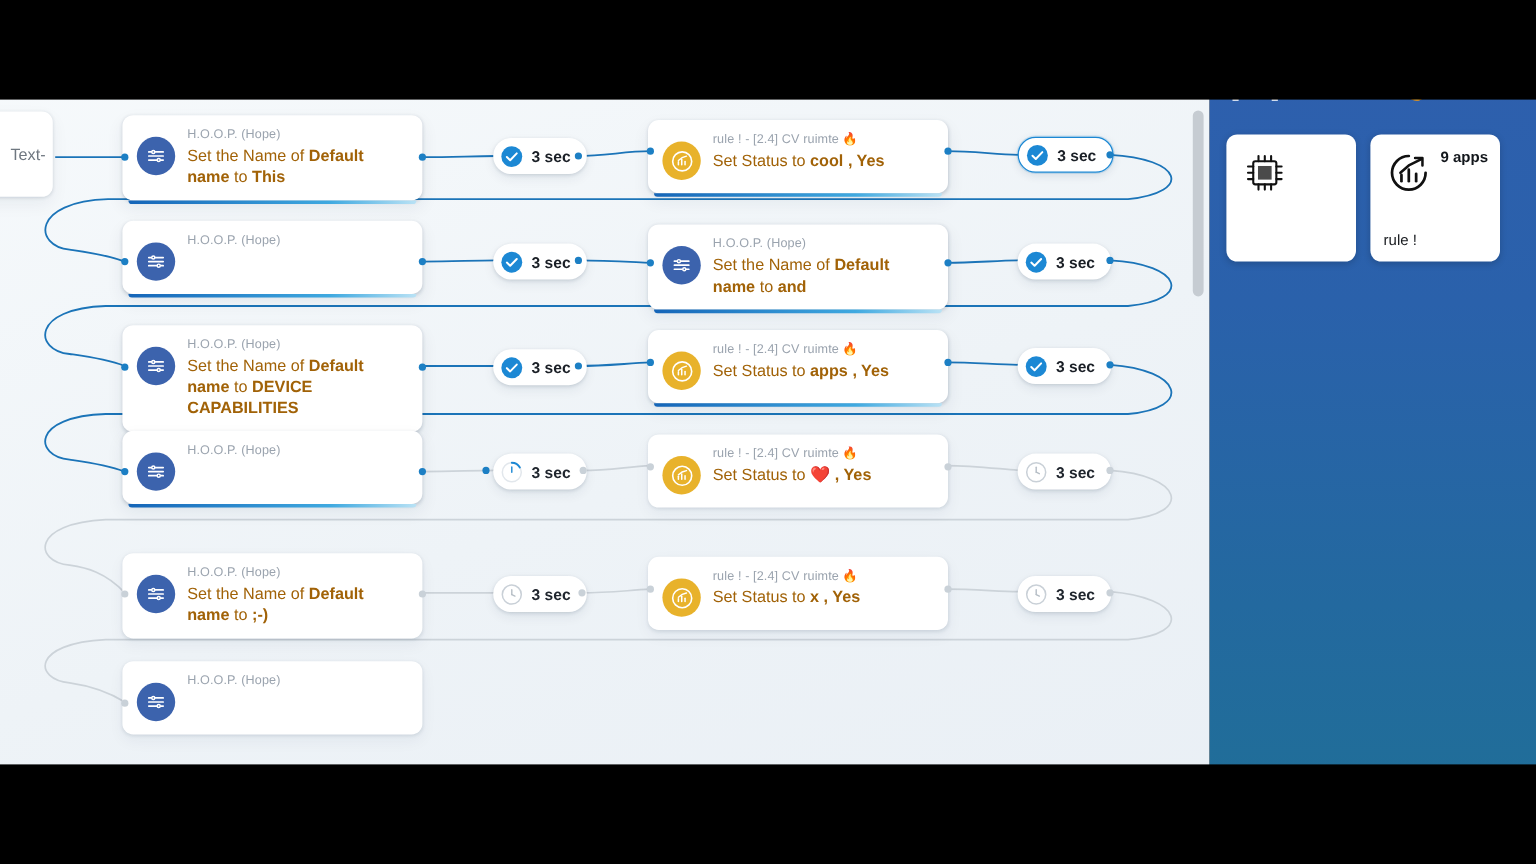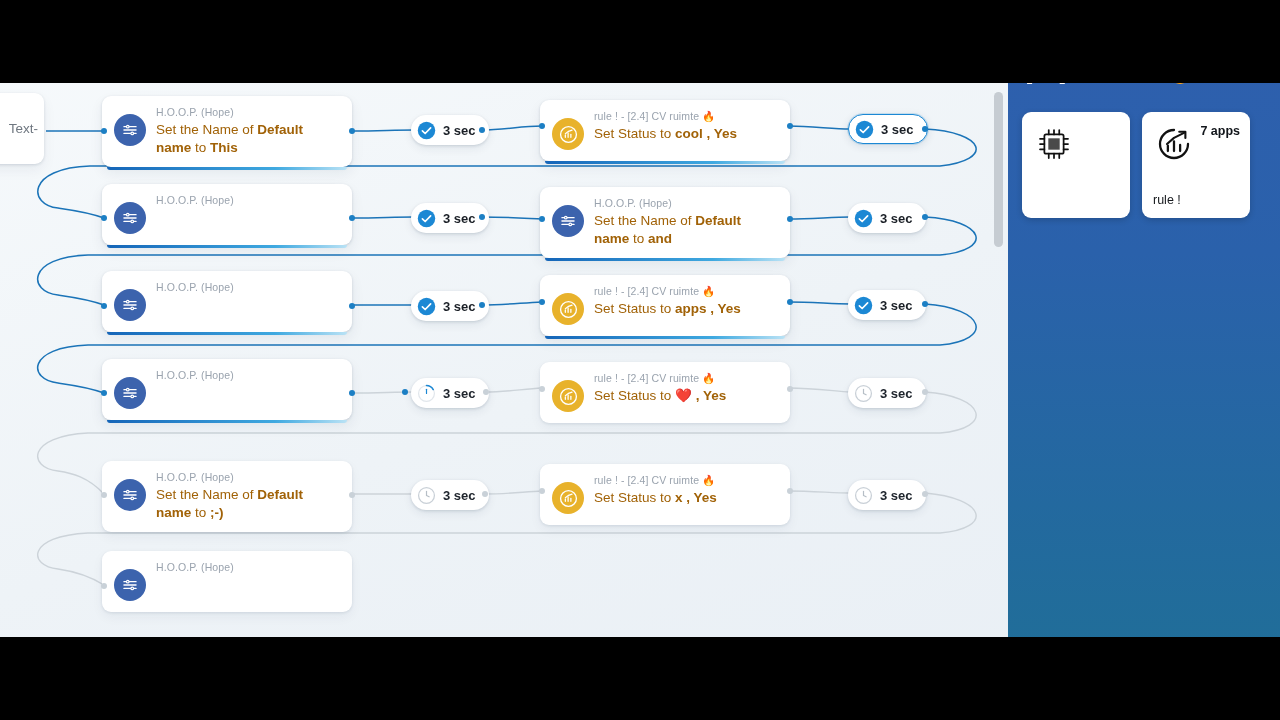--- a/index.html
+++ b/index.html
@@ -346,20 +346,23 @@
                 <line x1="4" y1="16.5" x2="20" y2="16.5"></line>
               </g>
               <g fill="#3c63ad" stroke="#fff" stroke-width="1.6">
                 <circle cx="9" cy="7.5" r="1.7"></circle>
                   <circle cx="15" cy="16.5" r="1.7"></circle>
               </g>
             </svg>
           </div>
           <div class="card-body">
             <div class="card-sub">H.O.O.P. (Hope)</div>
+            <div class="card-title"><span>Set the Name of </span><b>Default name</b><span> to</span>
+              <b>DEVICE CAPABILITIES</b>
+            </div>
           </div>
           <div class="accent"></div>
         </div>
         <div class="dot" style="left:101px; top:303px;"></div>
         <div class="dot" style="left:349px; top:303px;"></div>
 
         <div class="pill" style="left:411px; top:291px;">
           <span class="timer">
             <svg width="19" height="19" viewBox="0 0 24 24">
               <circle cx="12" cy="12" r="11" fill="#1c88d4"></circle>
@@ -614,21 +617,21 @@
               <path d="M40 24 A16 16 0 1 1 24 8" fill="none" stroke="#111" stroke-width="2.6" stroke-linecap="round"></path>
               <g stroke="#111" stroke-width="2.6" stroke-linecap="round">
                 <line x1="17" y1="32" x2="17" y2="26"></line>
                 <line x1="24" y1="32" x2="24" y2="21"></line>
                 <line x1="31" y1="32" x2="31" y2="25"></line>
               </g>
               <path d="M16 24 L24 17 L36 11" fill="none" stroke="#111" stroke-width="2.4" stroke-linecap="round" stroke-linejoin="round"></path>
               <path d="M30 10 L37 10 L37 17" fill="none" stroke="#111" stroke-width="2.4" stroke-linecap="round" stroke-linejoin="round"></path>
             </svg>
           </span>
-          <span class="tile-count">7 apps</span>
+          <span class="tile-count">9 apps</span>
           <span class="tile-label">rule !</span>
         </div>
 
       </div>
     </div>
 
   </div>
 
   <div class="letterbox top"></div>
   <div class="letterbox bottom"></div>

